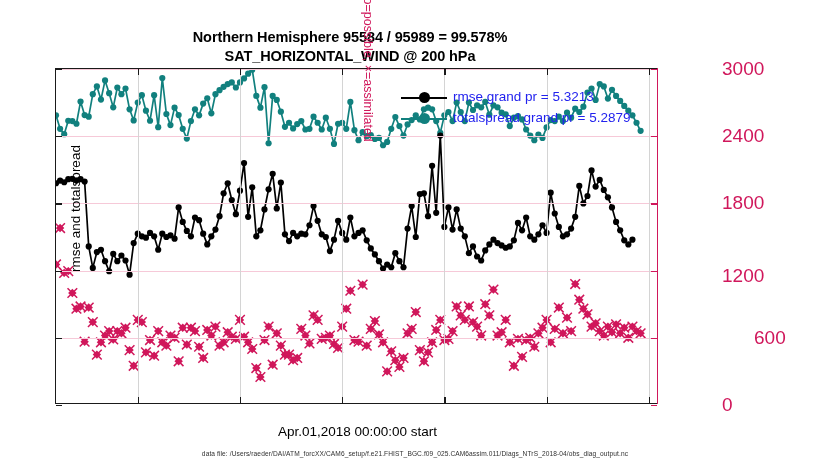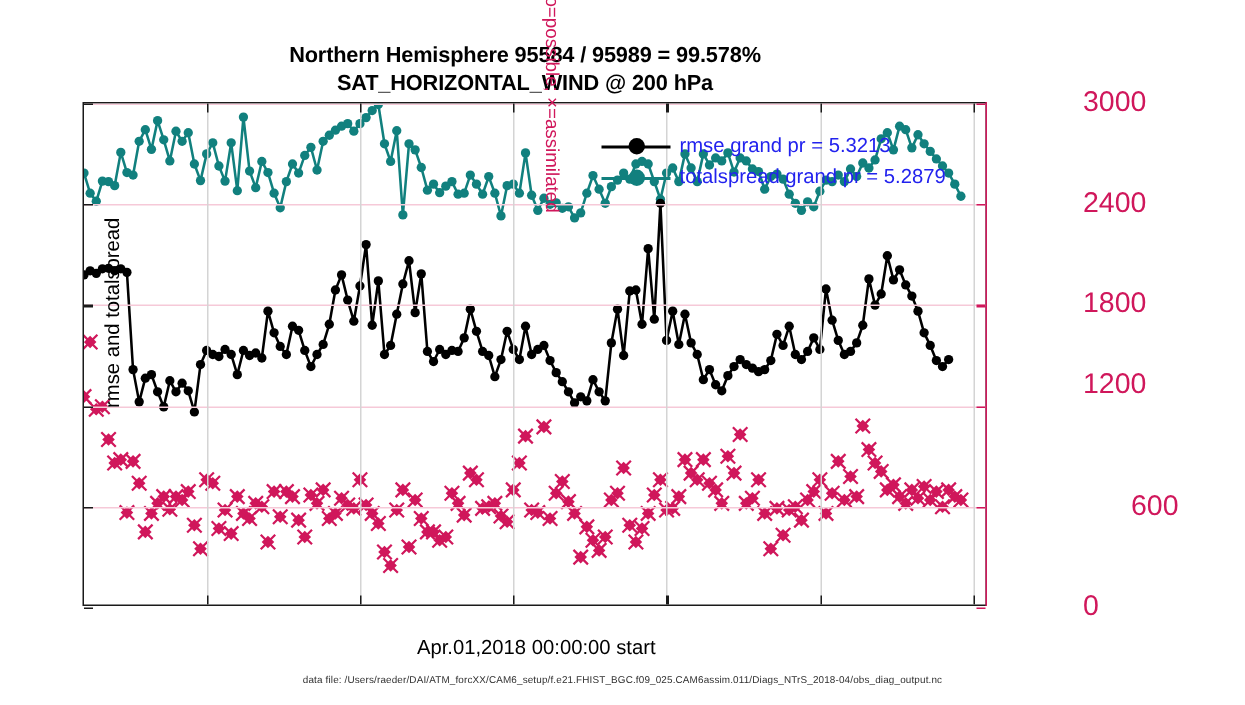--- a/index.html
+++ b/index.html
@@ -683,21 +683,21 @@
         <div class="tickmark-t" style="left: 388.373px;"></div>
         <div class="tickmark-b" style="left: 490.576px;"></div>
         <div class="tickmark-t" style="left: 490.576px;"></div>
         <div class="tickmark-b" style="left: 592.78px;"></div>
         <div class="tickmark-t" style="left: 592.78px;"></div>
       </div>
     <div id="ylabels-left"></div>
     <div id="ylabels-right">
         <div class="ytick-r" style="top: 336px;">0</div>
         <div class="ytick-r" style="top: 268.8px; margin-left: 32px;">600</div>
-        <div class="ytick-r" style="top: 188px;">1200</div>
+        <div class="ytick-r" style="top: 207px;">1200</div>
         <div class="ytick-r" style="top: 134.4px;">1800</div>
         <div class="ytick-r" style="top: 67.2px;">2400</div>
         <div class="ytick-r" style="top: 0px;">3000</div>
       </div>
     <div id="xlabels"></div>
 
     <div class="ylabel-left">rmse and totalspread</div>
     <div class="ylabel-right"># of obs: o=possible; ×=assimilated</div>
     <div class="xlabel">Apr.01,2018 00:00:00 start</div>
 

